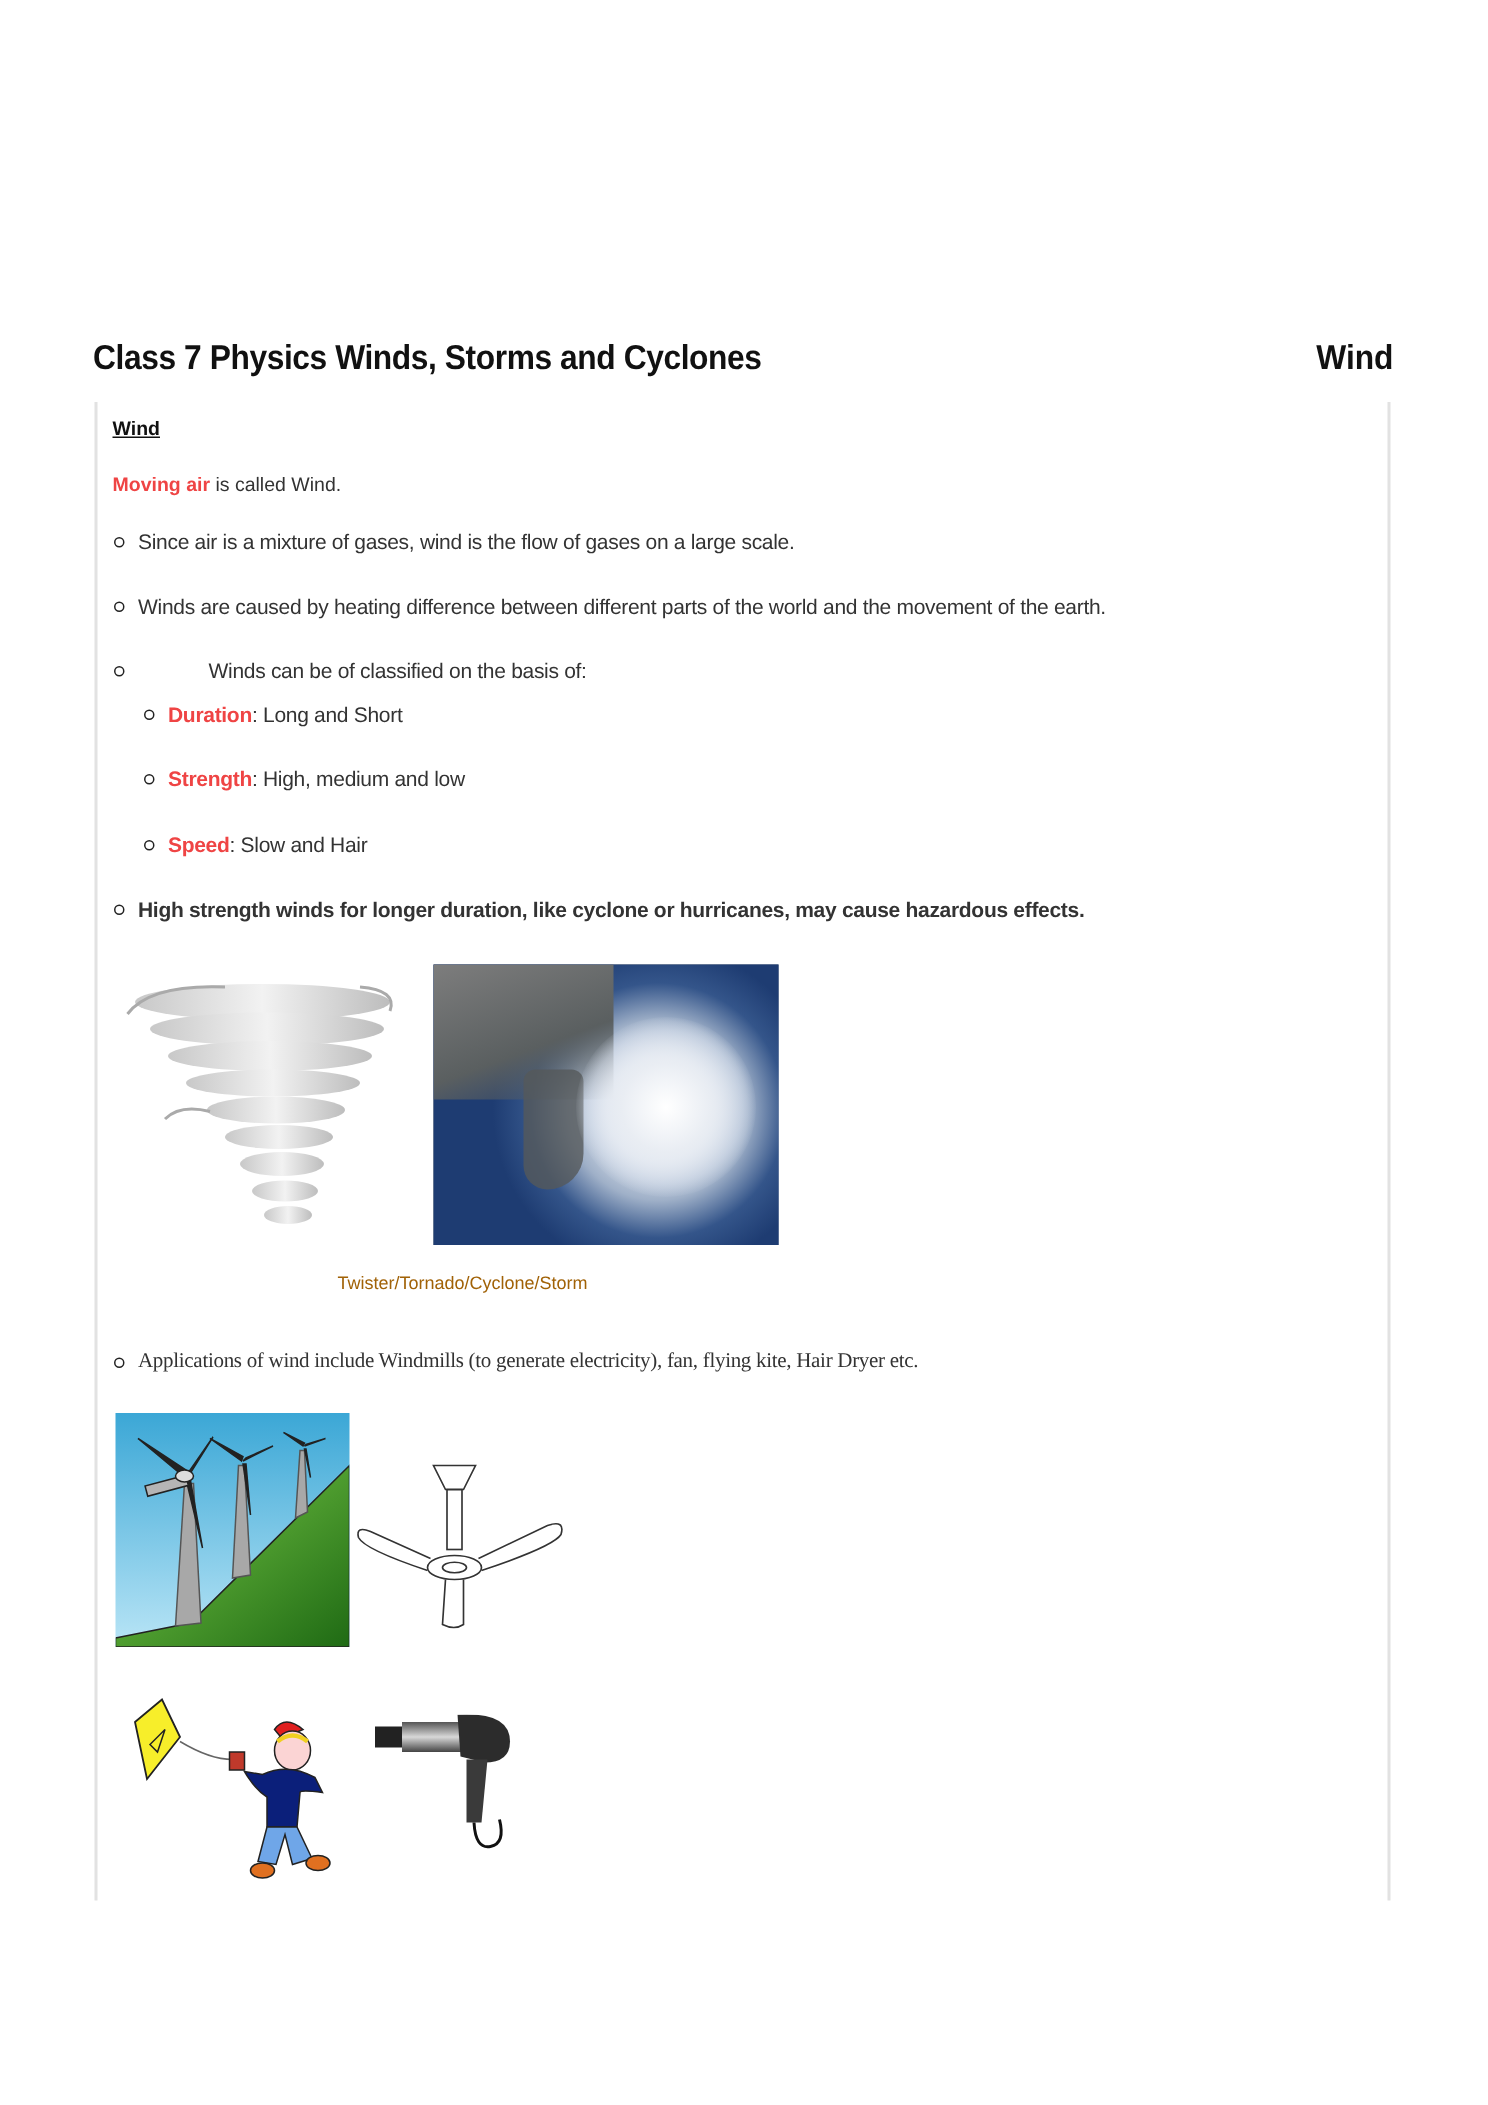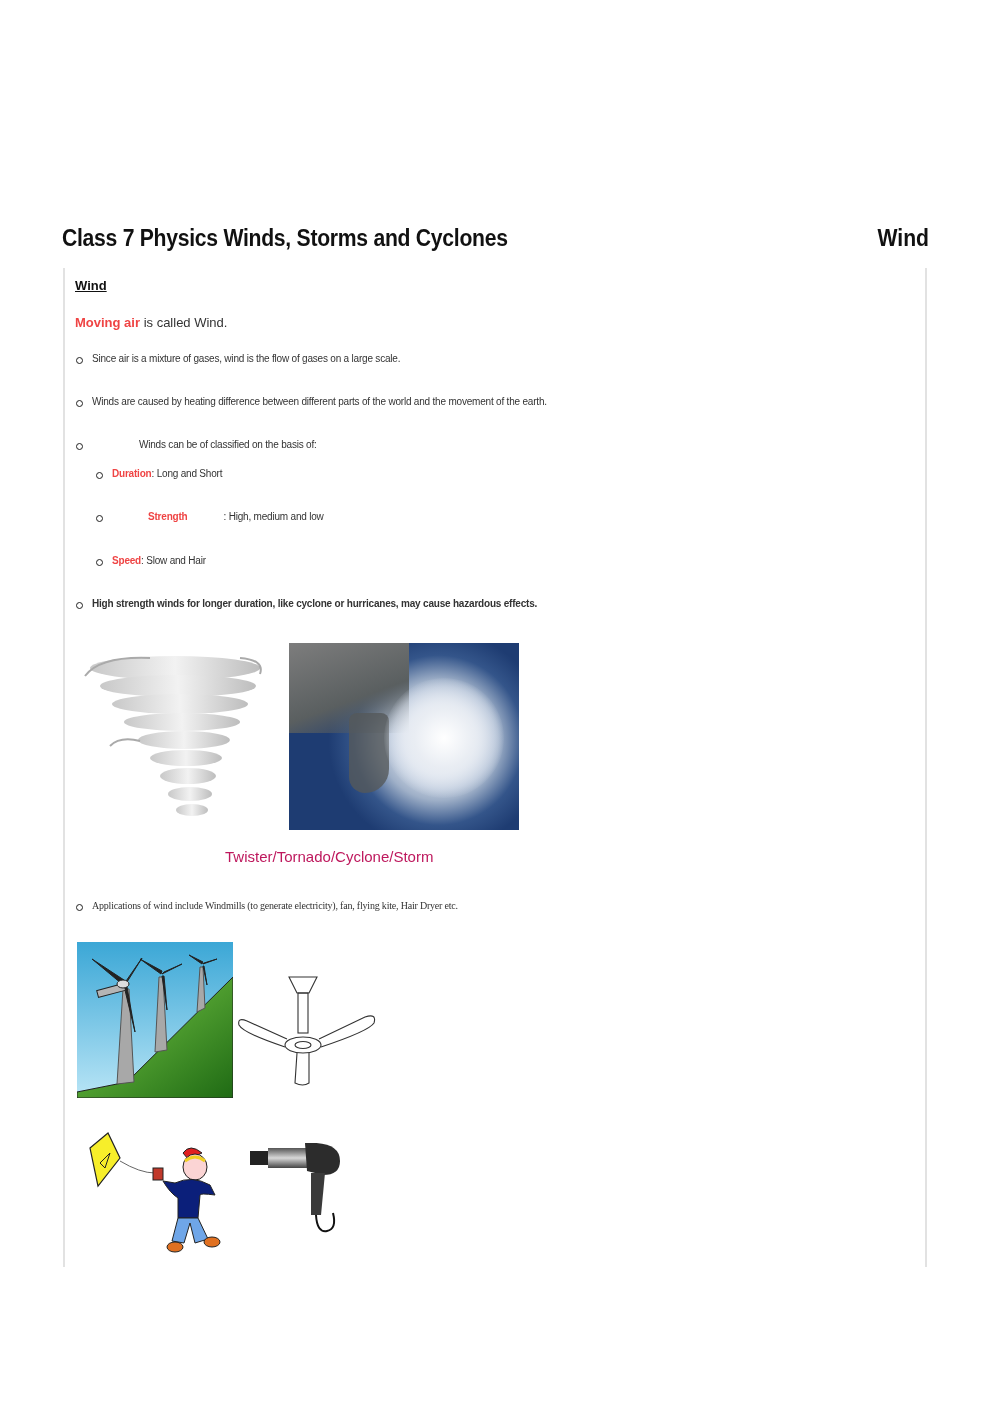--- a/index.html
+++ b/index.html
@@ -3,25 +3,25 @@
 <meta charset="utf-8">
 <style>
   html, body { margin: 0; padding: 0; background: #ffffff; }
   body { width: 992px; height: 1403px; position: relative; font-family: "Liberation Sans", sans-serif; color: #222; }
   .page-title { position: absolute; left: 62px; top: 225px; font-size: 23px; font-weight: bold; color: #111; letter-spacing: -0.3px; transform: scaleX(0.92); transform-origin: left; }
   .page-topic { position: absolute; right: 63px; top: 225px; font-size: 23px; font-weight: bold; color: #111; transform: scaleX(0.92); transform-origin: right; }
   .content-box { position: absolute; left: 63px; top: 268px; width: 864px; height: 999px; border-left: 2px solid #e2e2e2; border-right: 2px solid #e2e2e2; box-sizing: border-box; }
   .section-heading { position: absolute; left: 10px; top: 10px; font-size: 13px; font-weight: bold; text-decoration: underline; color: #111; }
   .intro { position: absolute; left: 10px; top: 47px; font-size: 13px; color: #333; }
   .intro b { color: #ef4444; }
-  .bullet { position: absolute; font-size: 10px; color: #333; display: flex; align-items: flex-end; white-space: nowrap; letter-spacing: -0.2px; }
+  .bullet { position: absolute; font-size: 14px; color: #333; display: flex; align-items: center; white-space: nowrap; letter-spacing: -0.2px; }
   .bullet .dot { width: 5px; height: 5px; border: 1.3px solid #222; border-radius: 50%; margin-right: 9px; flex: none; }
   .bullet b { color: #ef4444; }
   .img { position: absolute; overflow: hidden; }
-  .caption { position: absolute; left: 160px; top: 580px; font-size: 15px; color: #be185d; }
+  .caption { position: absolute; left: 160px; top: 580px; font-size: 12px; color: #a16207; }
 </style>
 </head>
 <body>
 
 <div class="page-title">Class 7 Physics Winds, Storms and Cyclones</div>
 <div class="page-topic">Wind</div>
 
 <div class="content-box">
   <div class="section-heading">Wind</div>
   <div class="intro"><b>Moving air</b><span> is called Wind.</span></div>
@@ -37,21 +37,21 @@
   <div class="bullet" style="left:11px; top:171px;gap:47px;">
       <span class="dot"></span>
       <span>Winds can be of classified on the basis of:</span>
     </div>
 
   <div class="bullet" style="left:31px; top:200px;">
       <span class="dot"></span>
       <b>Duration</b>
       <span>: Long and Short</span>
     </div>
-  <div class="bullet" style="left:31px; top:243px;gap:36px;">
+  <div class="bullet" style="left:31px; top:243px;">
       <span class="dot"></span>
       <b>Strength</b>
       <span>: High, medium and low</span>
     </div>
   <div class="bullet" style="left:31px; top:287px;">
       <span class="dot"></span>
       <b>Speed</b>
       <span>: Slow and Hair</span>
     </div>
 

